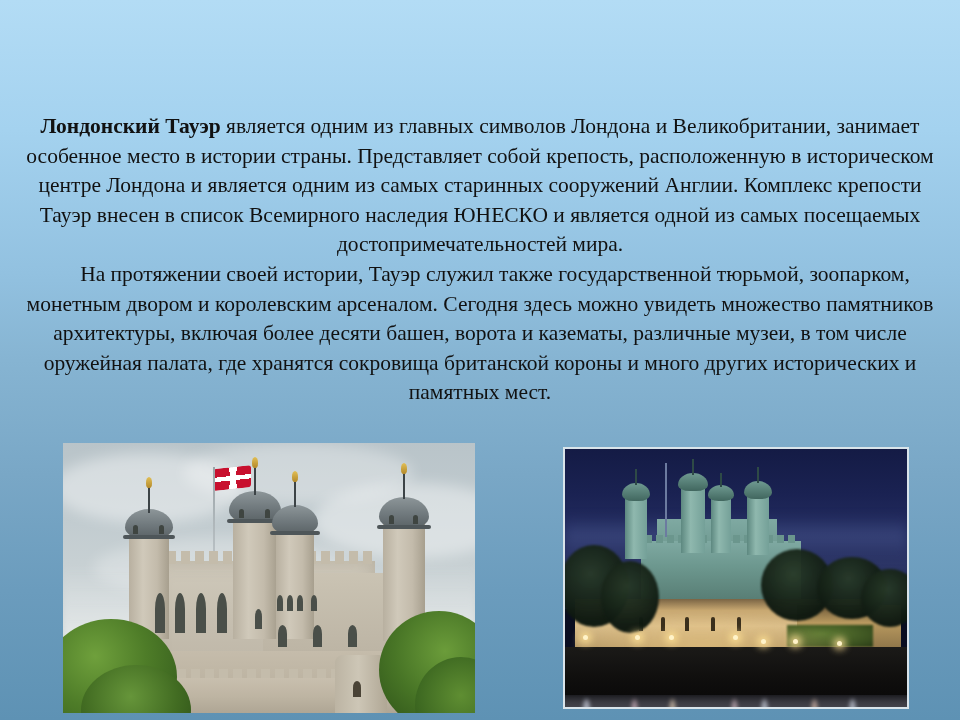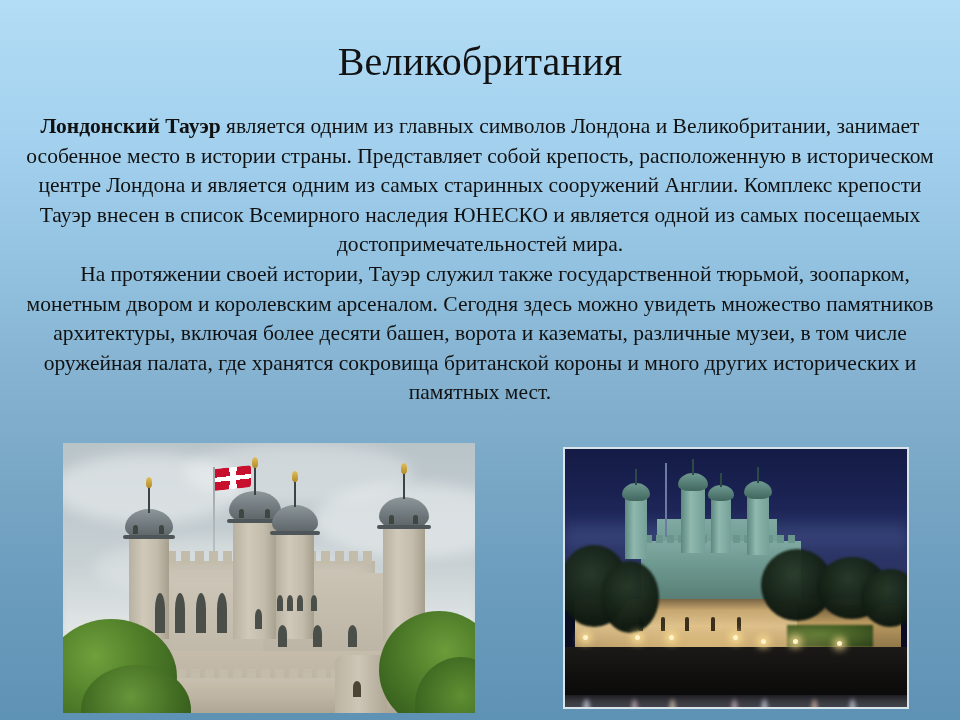--- a/index.html
+++ b/index.html
@@ -316,21 +316,20 @@
     border-radius: 50%;
     filter: blur(2.2px);
     opacity: 0.75;
   }
 </style>
 </head>
 <body>
 
 <div class="slide">
 
-  <div class="title">Великобритания</div>
 
   <div class="body-text">
     <p><span class="lead-bold">Лондонский Тауэр</span><span> является одним из главных символов Лондона и Великобритании, занимает особенное место в истории страны. Представляет собой крепость, расположенную в историческом центре Лондона и является одним из самых старинных сооружений Англии. Комплекс крепости Тауэр внесен в список Всемирного наследия ЮНЕСКО и является одной из самых посещаемых достопримечательностей мира.</span></p>
     <p class="indented">На протяжении своей истории, Тауэр служил также государственной тюрьмой, зоопарком, монетным двором и королевским арсеналом. Сегодня здесь можно увидеть множество памятников архитектуры, включая более десяти башен, ворота и казематы, различные музеи, в том числе оружейная палата, где хранятся сокровища британской короны и много других исторических и памятных мест.</p>
   </div>
 
   <div class="photo photo-left">
     <div class="day-scene">
       <div class="day-cloud dc1"></div>
       <div class="day-cloud dc2"></div>

